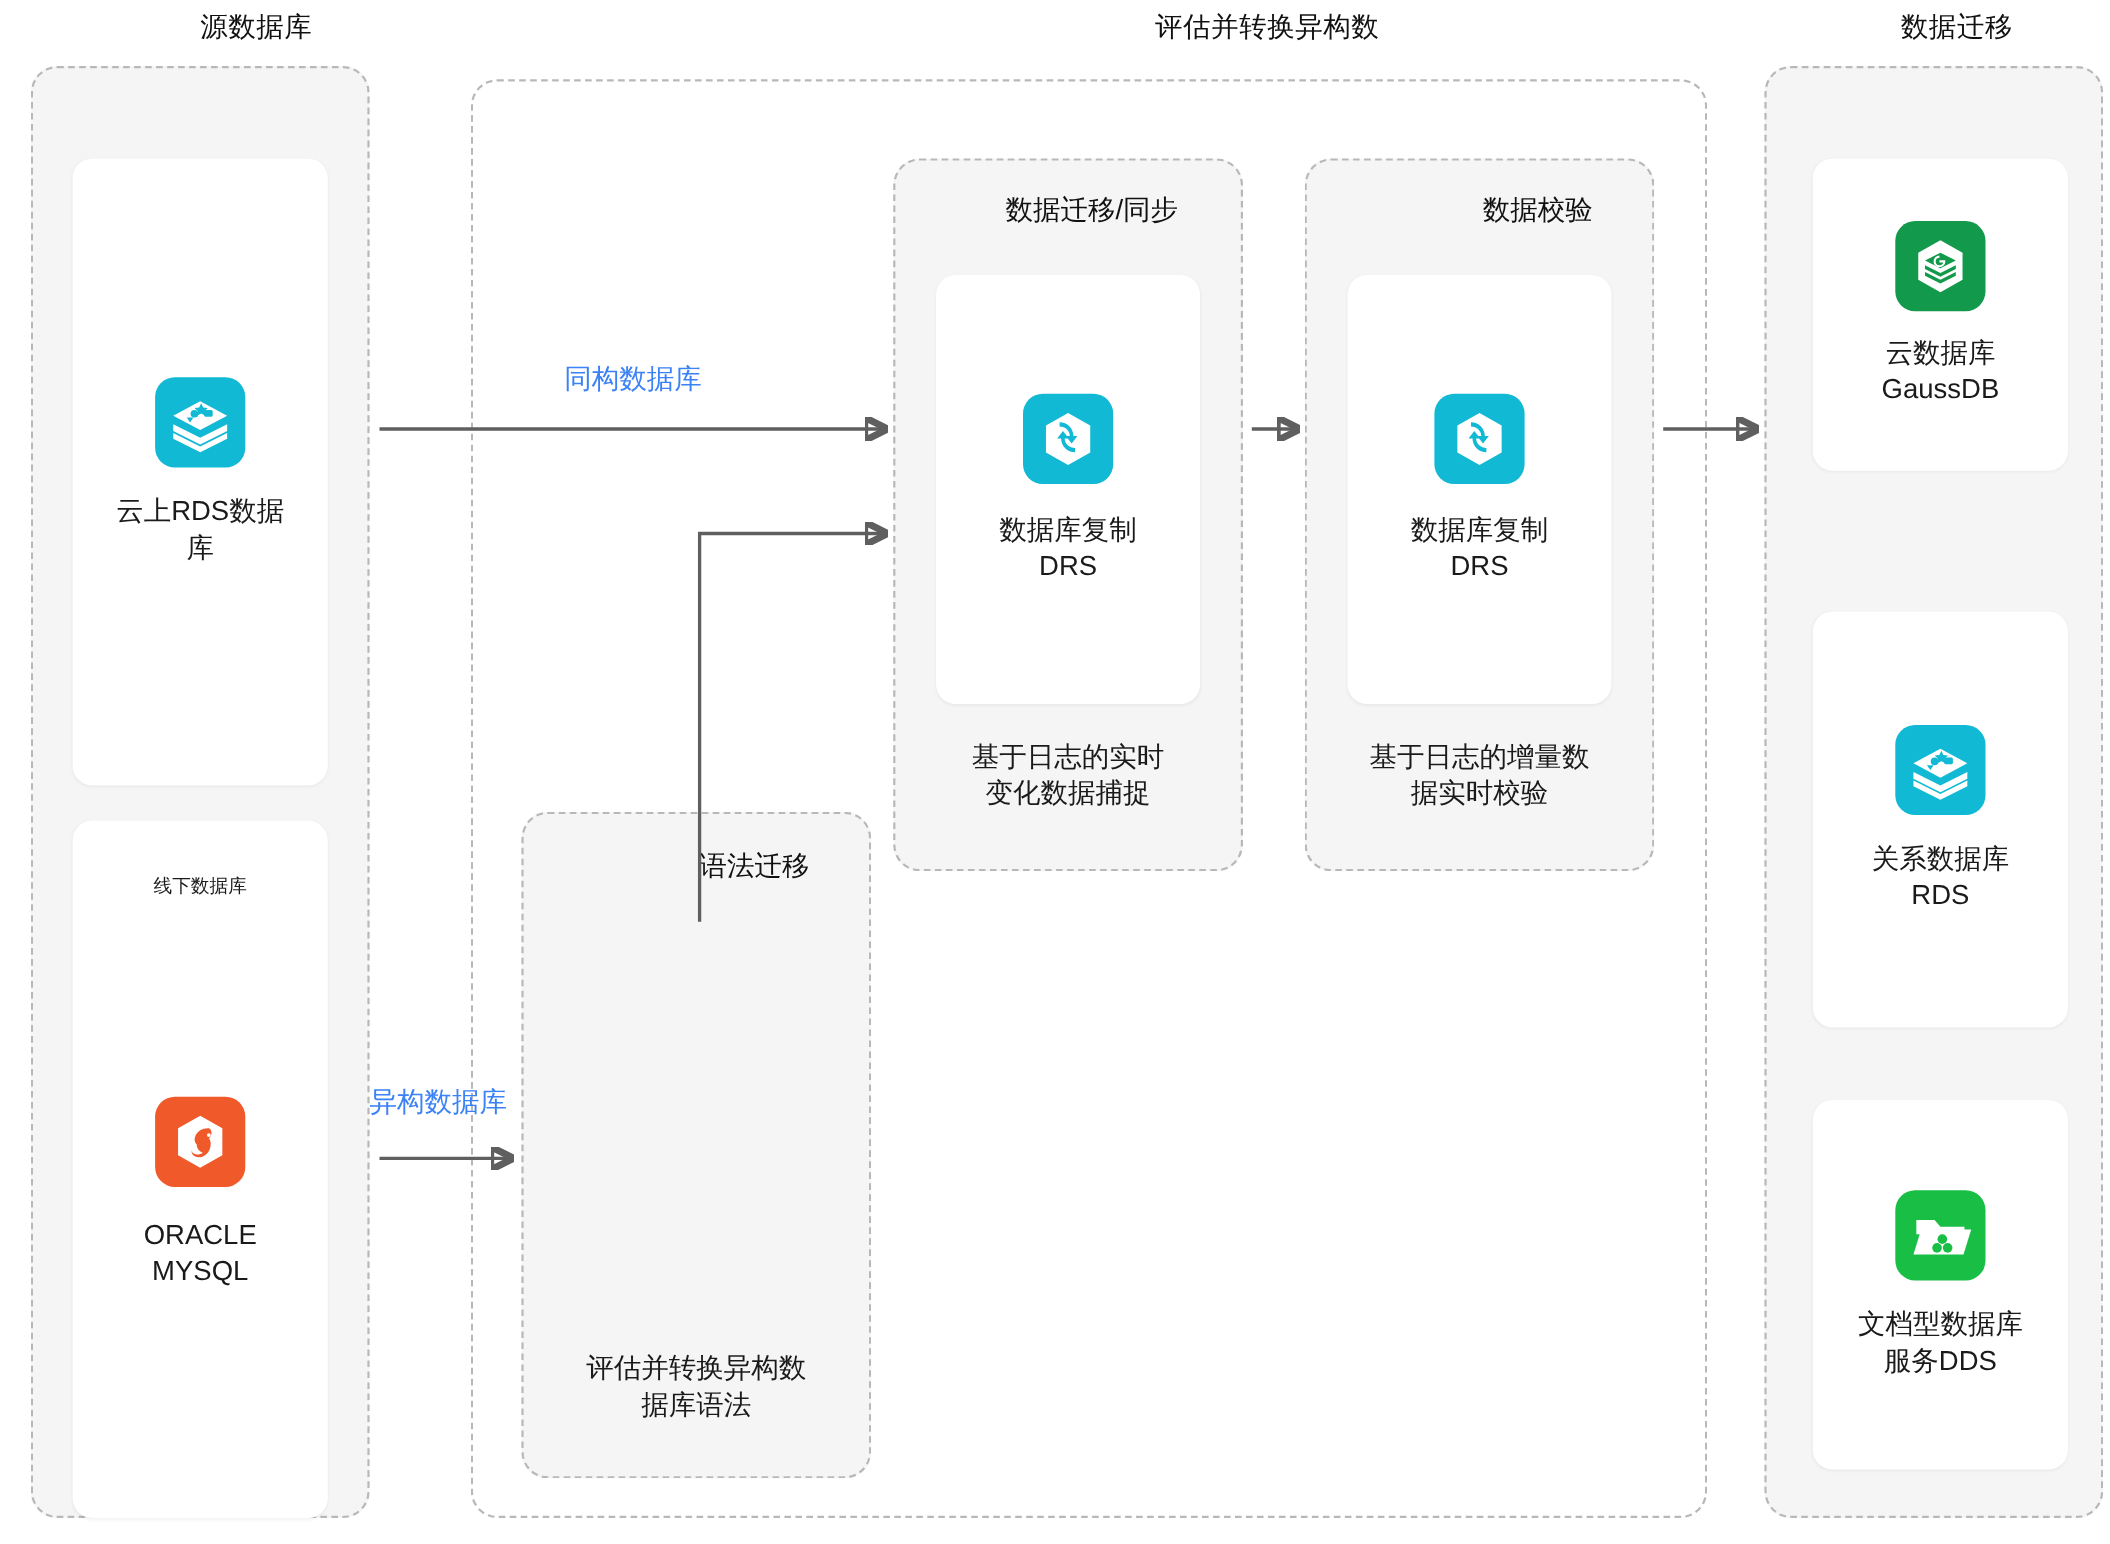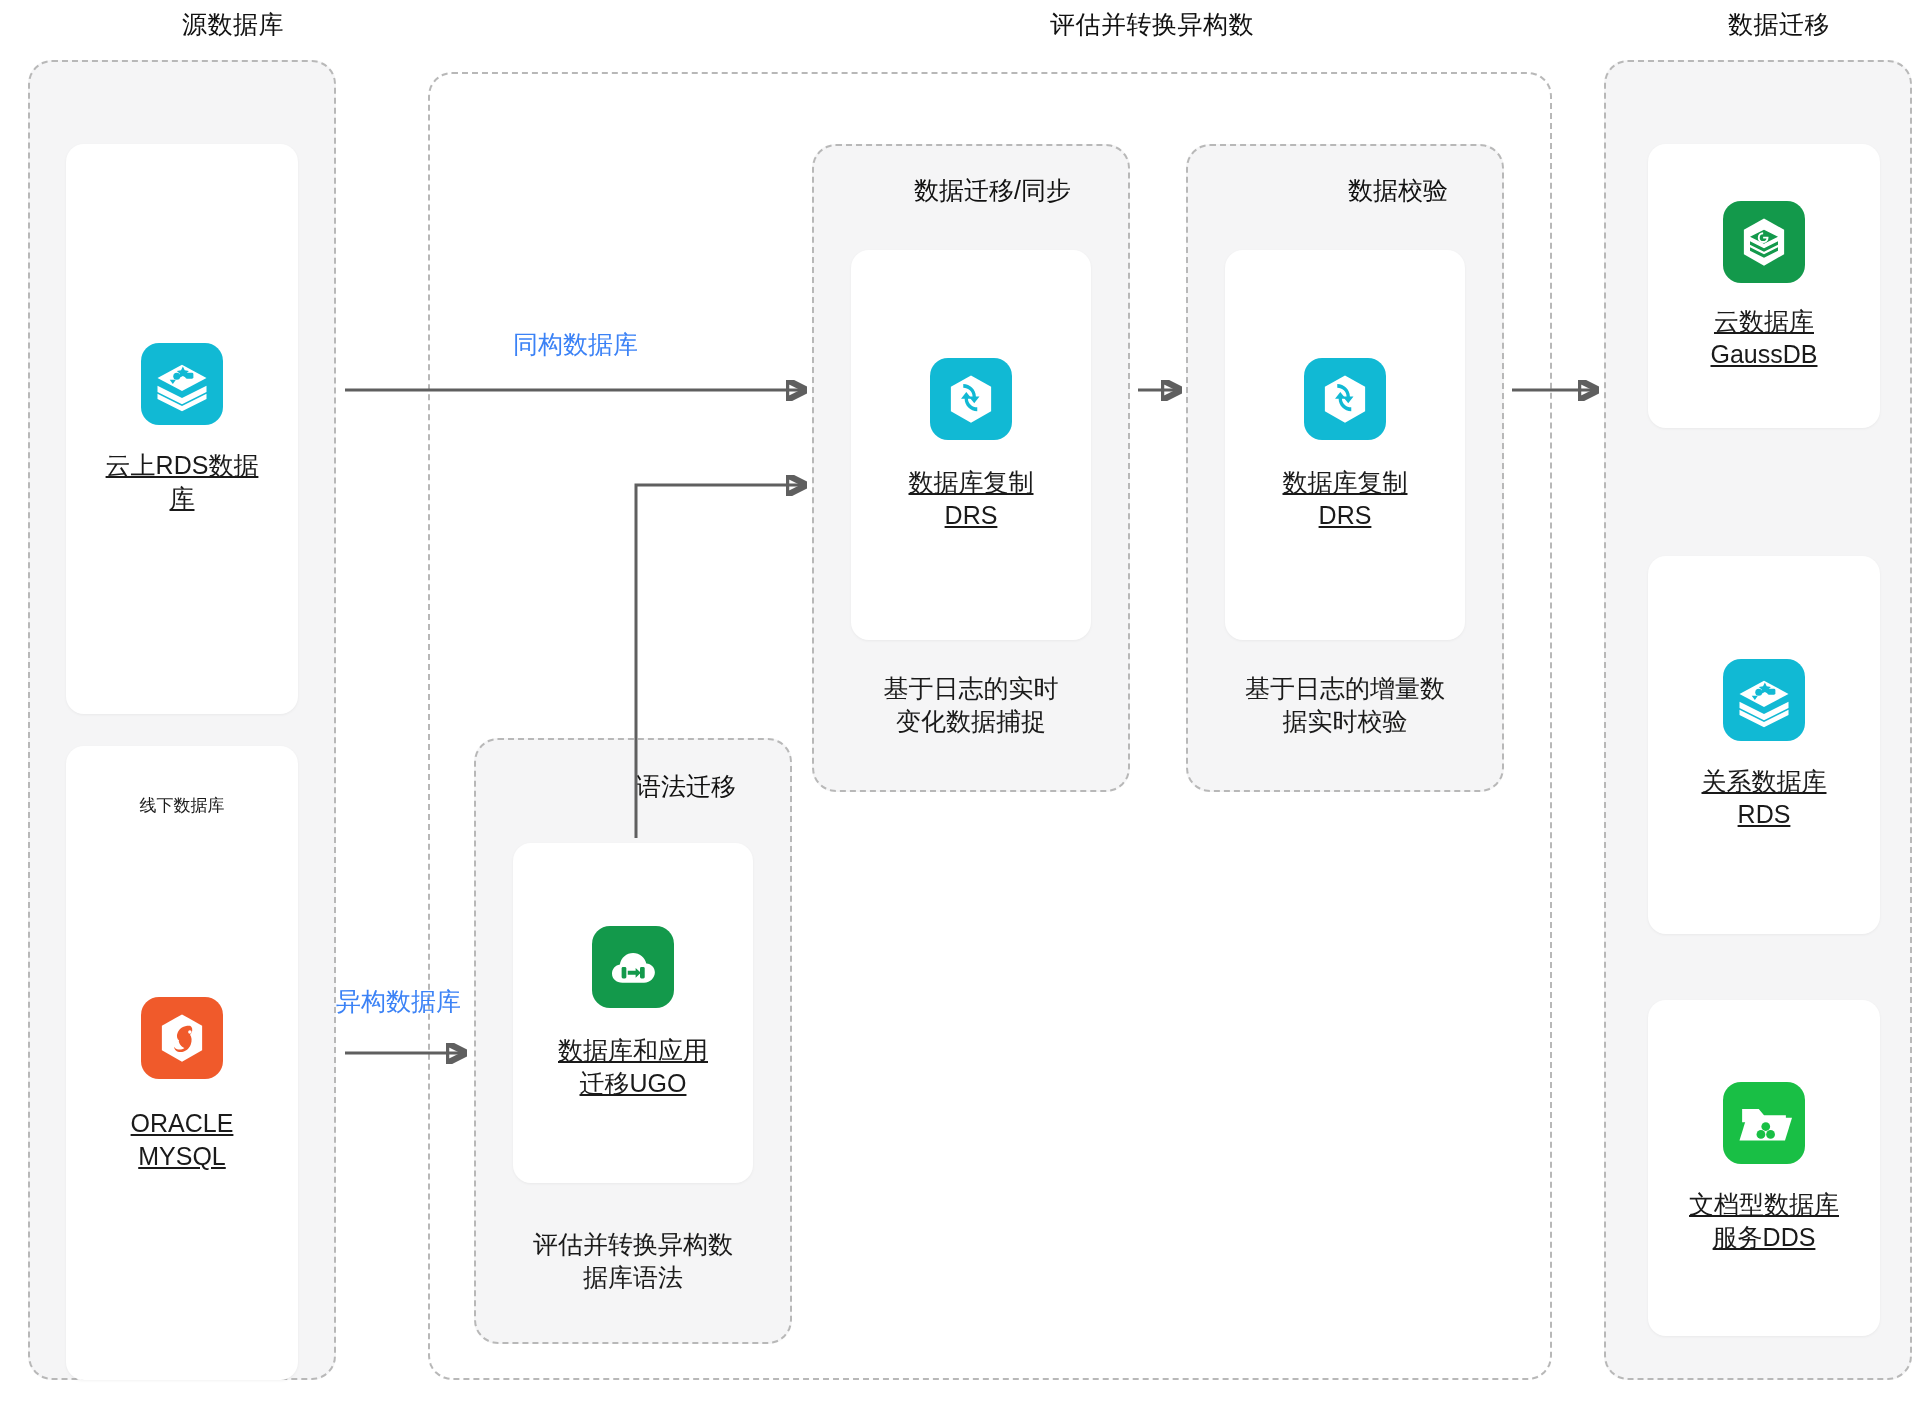--- a/index.html
+++ b/index.html
@@ -39,21 +39,20 @@
   .card{
     position:absolute;
     background:#ffffff;
     border-radius:18px;
     box-sizing:border-box;
     display:flex;
     flex-direction:column;
     align-items:center;
     justify-content:center;
     box-shadow:0 1px 3px rgba(0,0,0,.05);
-    text-decoration:underline;
   }
   .card-label{
     text-align:center;
     font-size:25px;
     line-height:1.33;
     color:#1a1a1a;
     white-space:pre-line;
   }
   .caption{
     position:absolute;
@@ -124,32 +123,20 @@
     </div>
     <div class="card-label" style="margin-top:28px;">ORACLE
 MYSQL</div>
   </div>
 
   <div class="group clear" style="left:428px;top:72px;width:1124px;height:1308px;"></div>
 
   <div class="group" style="left:474px;top:738px;width:318px;height:606px;"></div>
   <div class="panel-title" style="left:636px;top:770px;">语法迁移</div>
 
-  <div class="card" style="left:513px;top:843px;width:240px;height:340px;">
-    <div class="icon" style="width:82px;height:82px;background:#13994b;">
-      <svg width="56" height="56" viewBox="0 0 64 64" aria-hidden="true">
-        <path d="M20 50 c-7.2 0 -12 -4.6 -12 -10.6 c0 -5.3 3.8 -9.5 9 -10.4 c1.3 -7.6 7.6 -13 15.2 -13 c7.3 0 13.4 5 15 11.9 c5.6 .4 9.8 4.7 9.8 10.2 c0 6 -5 11.9 -12.4 11.9 Z" fill="#ffffff"></path>
-        <rect x="19" y="32" width="5.4" height="13" rx="1.6" fill="#13994b"></rect>
-        <rect x="40" y="32" width="5.4" height="13" rx="1.6" fill="#13994b"></rect>
-        <path d="M26 36.4 h9 v-3.4 l6 5.6 -6 5.6 v-3.4 h-9 Z" fill="#13994b"></path>
-      </svg>
-    </div>
-    <div class="card-label" style="margin-top:26px;">数据库和应用
-迁移UGO</div>
-  </div>
 
   <div class="caption" style="left:513px;top:1228px;width:240px;">评估并转换异构数
 据库语法</div>
 
   <div class="group" style="left:812px;top:144px;width:318px;height:648px;"></div>
   <div class="panel-title" style="left:914px;top:174px;">数据迁移/同步</div>
 
   <div class="card" style="left:851px;top:250px;width:240px;height:390px;">
     <div class="icon" style="width:82px;height:82px;background:#11b9d4;">
       <svg width="56" height="56" viewBox="0 0 64 64" aria-hidden="true">

